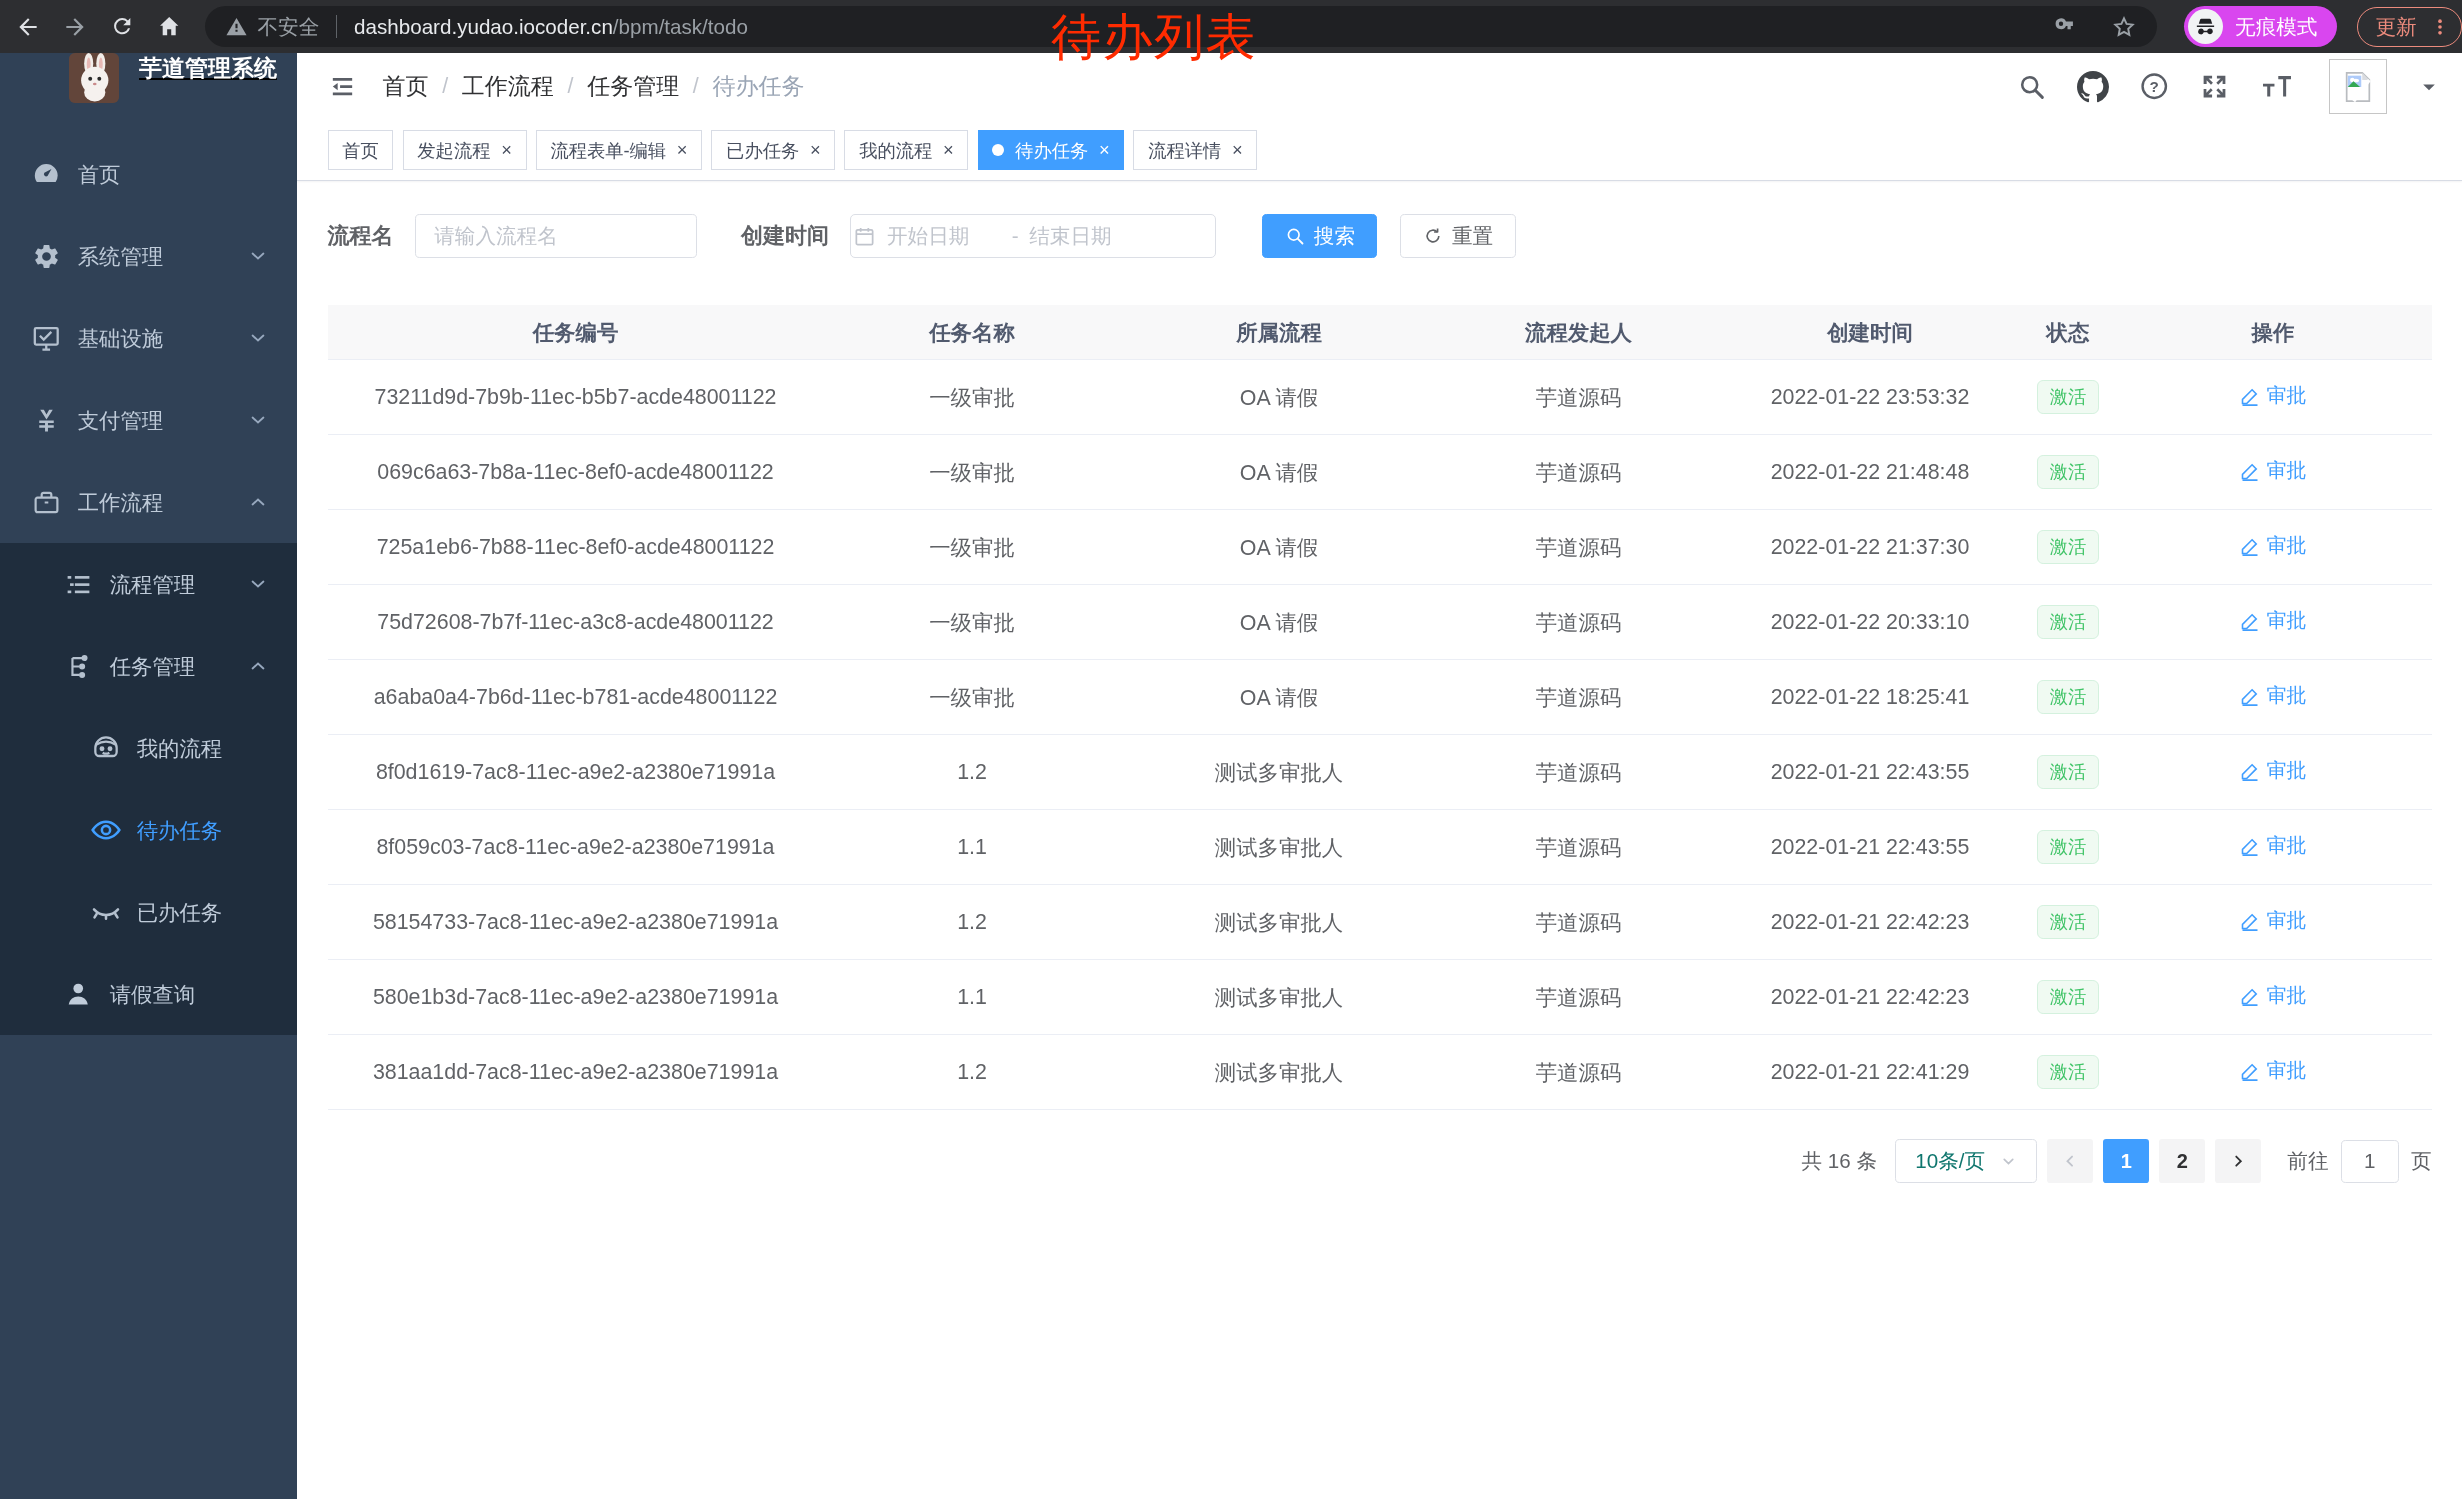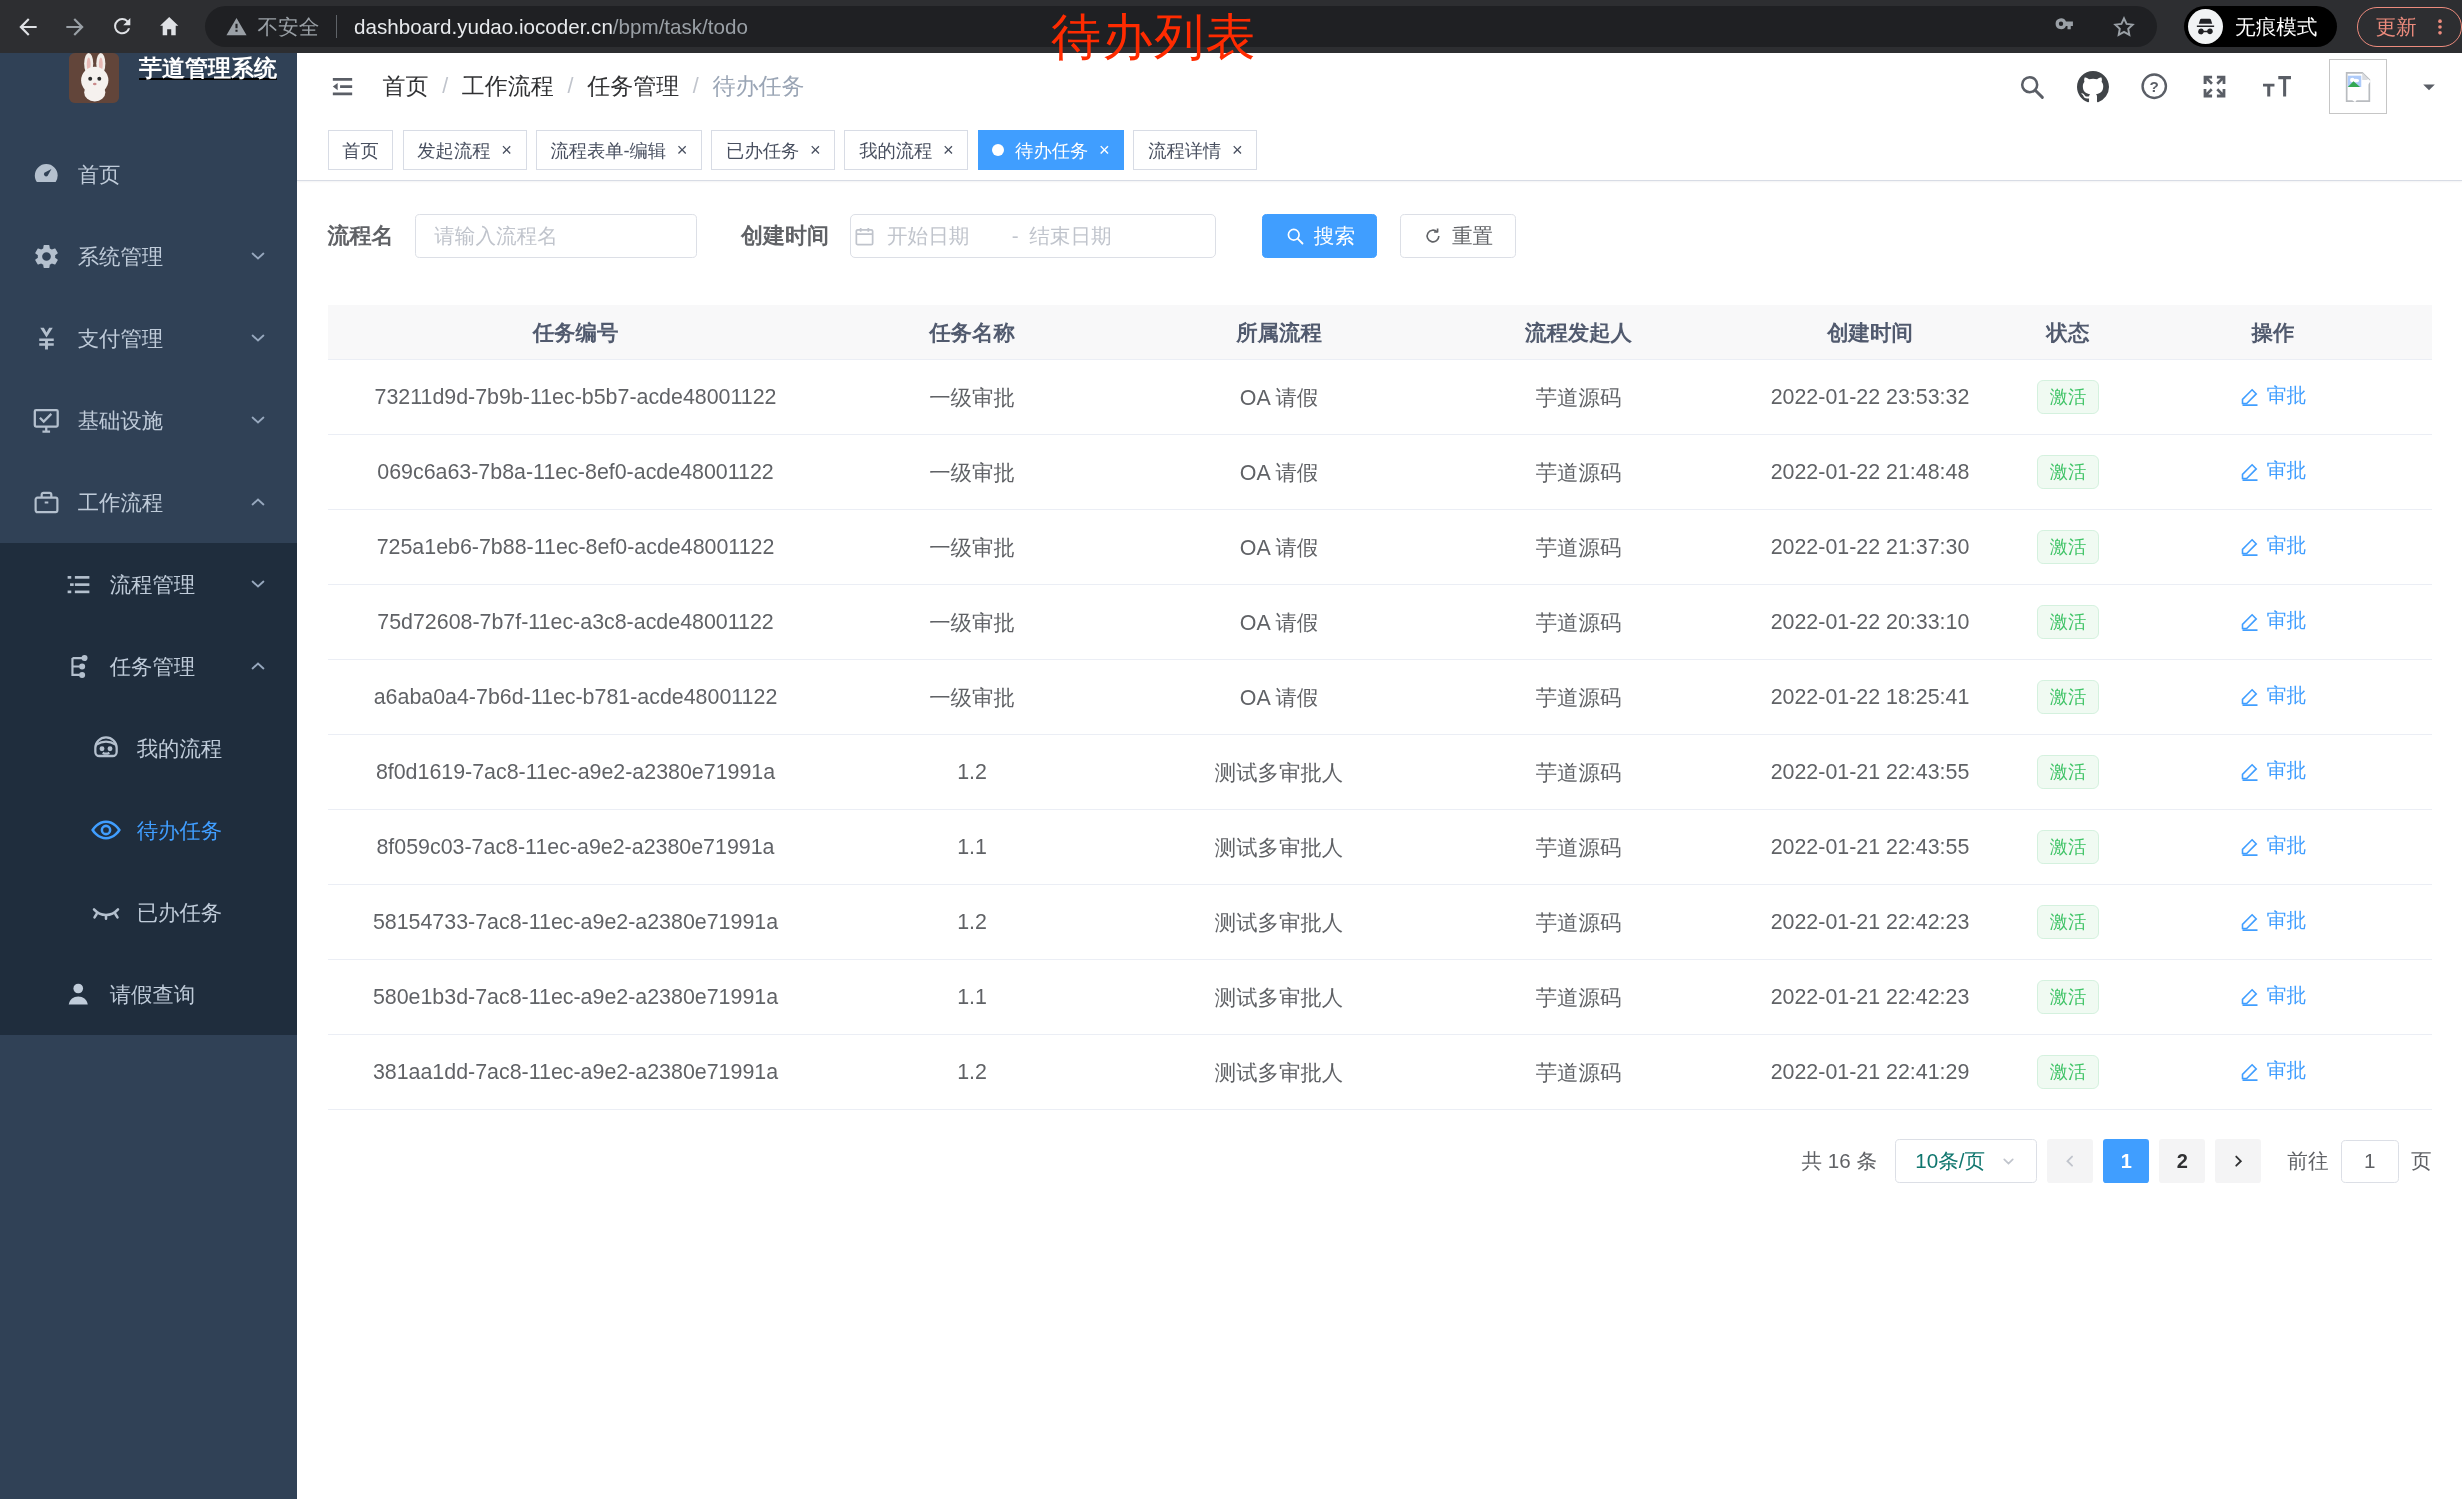--- a/index.html
+++ b/index.html
@@ -10,21 +10,21 @@
   
   .browser-bar { position:absolute; top:0; left:0; width:2462px; height:53px; background:#2d2e31; display:flex; align-items:center; z-index:5; }
   .nav-btn { width:38px; height:38px; margin-left:9.2px; display:flex; align-items:center; justify-content:center; color:#dfe1e5; }
   .nav-btn.dim { color:#9aa0a6; }
   .url-pill { margin-left:17px; width:1957px; height:41px; background:#1f2023; border-radius:20.6px; display:flex; align-items:center; padding:0 20px; color:#9aa0a6; font-size:20.6px; }
   .sec-label { margin-left:9.2px; }
   .url-divider { width:0.8px; height:23px; background:#5f6368; margin:0 17px; }
   .url-host { color:#e8eaed; }
   .url-path { color:#9aa0a6; }
   .pill-spacer { flex:1; }
-  .incog-pill { margin-left:27.5px; height:41px; background:#000000; border-radius:20.6px; display:flex; align-items:center; gap:12.2px; padding:0 20px 0 3.8px; color:#fff; font-size:20.6px; white-space:nowrap; }
+  .incog-pill { margin-left:27.5px; height:41px; background:#d946ef; border-radius:20.6px; display:flex; align-items:center; gap:12.2px; padding:0 20px 0 3.8px; color:#fff; font-size:20.6px; white-space:nowrap; }
   .incog-circle { width:35px; height:35px; border-radius:50%; background:#f1f3f4; display:flex; align-items:center; justify-content:center; color:#202124; }
   .update-pill { margin-left:20px; height:40px; border:1.5px solid #ec8b7d; border-radius:21.4px; color:#ec8b7d; display:flex; align-items:center; gap:13.7px; padding:0 10.7px 0 17px; font-size:20.6px; white-space:nowrap; }
 
   
   .annotation { position:absolute; left:1051px; top:1.5px; font-size:50px; line-height:1.4; color:#ff2b00; z-index:50; letter-spacing:1.5px; }
 
   
   .app { position:absolute; top:53px; left:0; width:2462px; bottom:0; display:flex; }
 
   
@@ -201,39 +201,39 @@
           </span>
           <span class="mi-label">系统管理</span>
           <span class="chev icon">
             <svg width="20" height="20" viewBox="0 0 24 24" fill="none" stroke="currentColor" stroke-width="2.2" stroke-linecap="round">
               <path d="M5.5 9l6.5 6 6.5-6"></path>
             </svg>
           </span>
         </div>
         <div class="menu-item lvl1">
           <span class="icon mi-icon">
-            <svg width="29" height="29" viewBox="0 0 24 24" fill="currentColor">
-              <path d="M12 11.2L6.8 3h3l2.2 4 2.2-4h3L12 11.2zM10.8 12H6v2h4.8v2H6v2h4.8v3h2.4v-3H18v-2h-4.8v-2H18v-2h-4.8z"></path>
-            </svg>
-          </span>
-          <span class="mi-label">支付管理</span>
+            <svg width="30.5" height="30.5" viewBox="0 0 24 24" fill="none" stroke="currentColor" stroke-width="1.8">
+              <rect x="3" y="4" width="18" height="13" rx="1"></rect>
+              <path d="M7 10l3 3 6-6M9 21h6M12 17v4"></path>
+            </svg>
+          </span>
+          <span class="mi-label">基础设施</span>
           <span class="chev icon">
             <svg width="20" height="20" viewBox="0 0 24 24" fill="none" stroke="currentColor" stroke-width="2.2" stroke-linecap="round">
               <path d="M5.5 9l6.5 6 6.5-6"></path>
             </svg>
           </span>
         </div>
         <div class="menu-item lvl1">
           <span class="icon mi-icon">
-            <svg width="30.5" height="30.5" viewBox="0 0 24 24" fill="none" stroke="currentColor" stroke-width="1.8">
-              <rect x="3" y="4" width="18" height="13" rx="1"></rect>
-              <path d="M7 10l3 3 6-6M9 21h6M12 17v4"></path>
-            </svg>
-          </span>
-          <span class="mi-label">基础设施</span>
+            <svg width="29" height="29" viewBox="0 0 24 24" fill="currentColor">
+              <path d="M12 11.2L6.8 3h3l2.2 4 2.2-4h3L12 11.2zM10.8 12H6v2h4.8v2H6v2h4.8v3h2.4v-3H18v-2h-4.8v-2H18v-2h-4.8z"></path>
+            </svg>
+          </span>
+          <span class="mi-label">支付管理</span>
           <span class="chev icon">
             <svg width="20" height="20" viewBox="0 0 24 24" fill="none" stroke="currentColor" stroke-width="2.2" stroke-linecap="round">
               <path d="M5.5 9l6.5 6 6.5-6"></path>
             </svg>
           </span>
         </div>
         <div class="menu-item lvl1">
           <span class="icon mi-icon">
             <svg width="29" height="29" viewBox="0 0 24 24" fill="none" stroke="currentColor" stroke-width="1.8">
               <rect x="3" y="8" width="18" height="12" rx="1.5"></rect>

